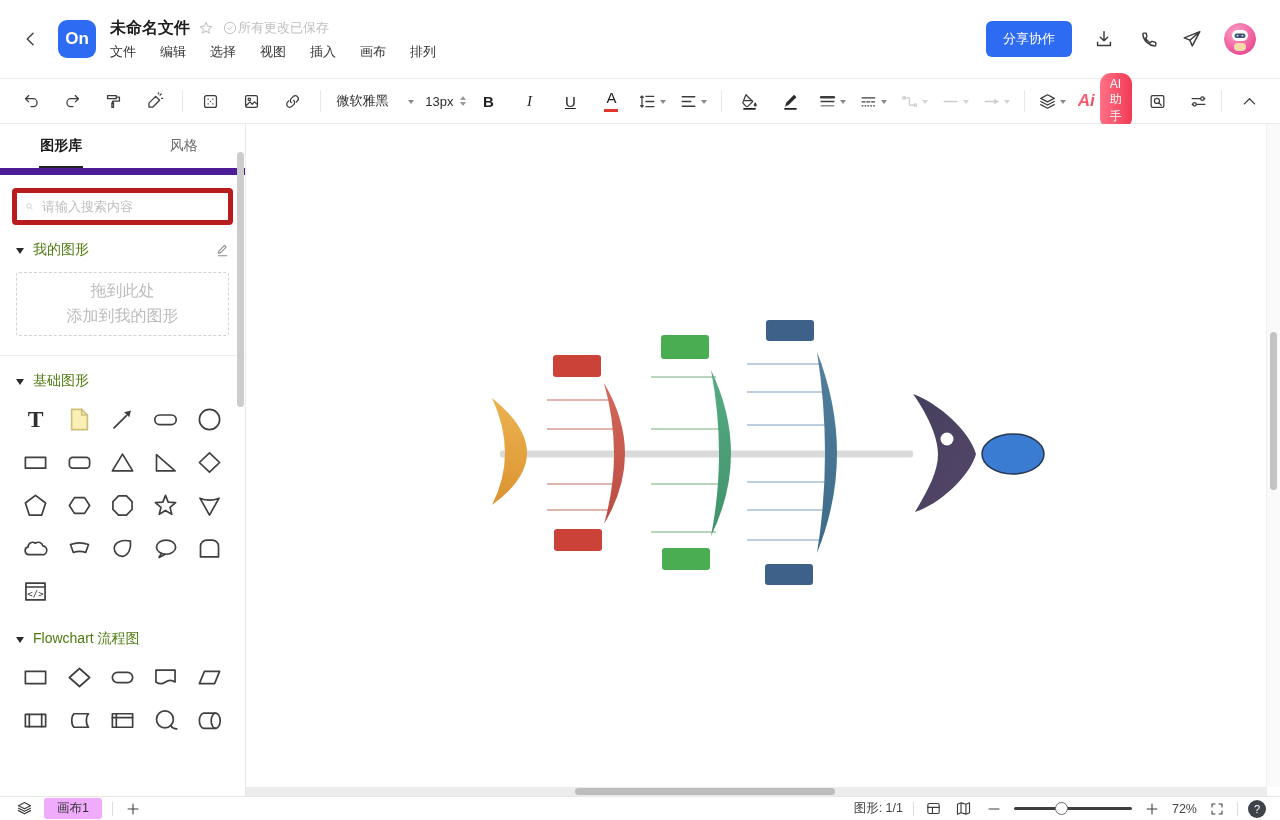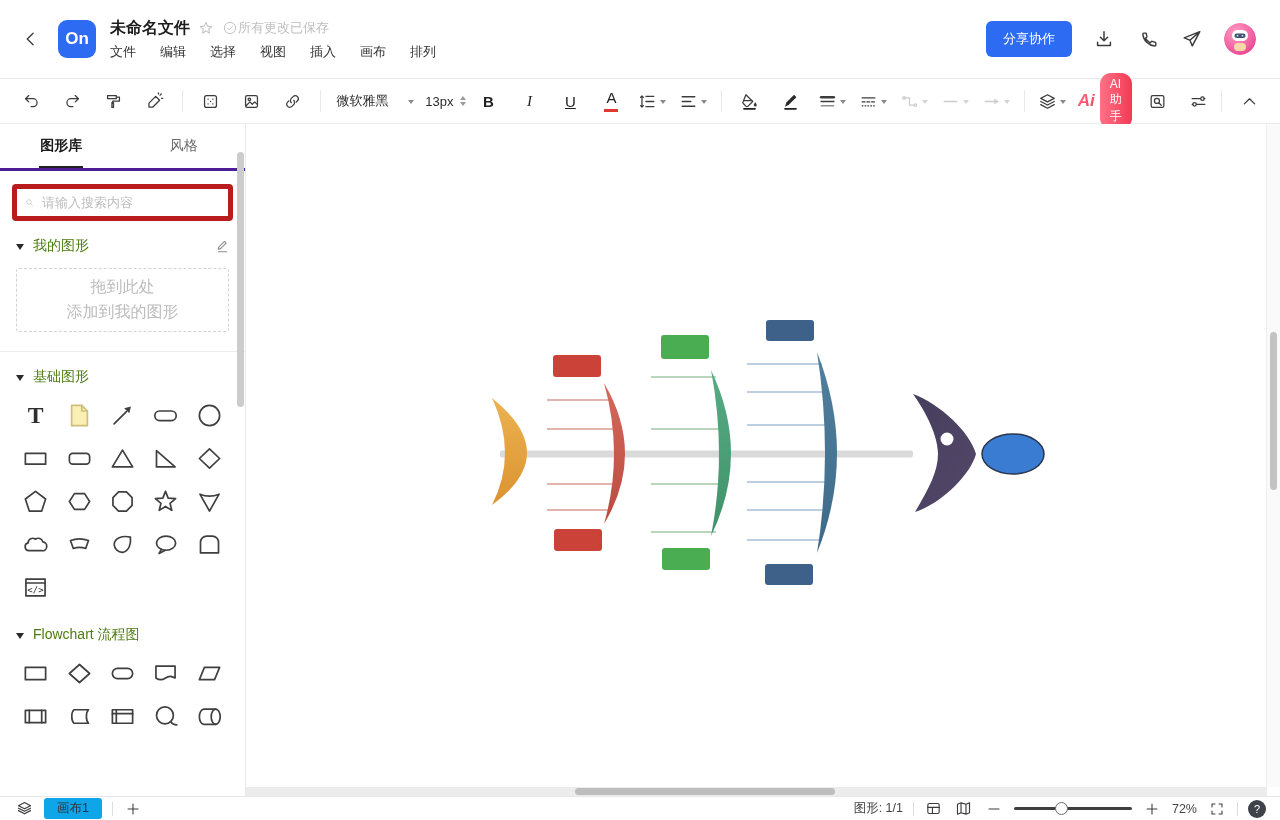--- a/index.html
+++ b/index.html
@@ -49,21 +49,21 @@
   .ai-wrap{display:flex;align-items:center;gap:5px;margin:0 4px;cursor:pointer;}
   .ai-logo{font-weight:bold;font-style:italic;font-size:17px;
     background:linear-gradient(135deg,var(--ai-a),var(--ai-b));
     -webkit-background-clip:text;background-clip:text;color:transparent;}
   .ai-badge{background:linear-gradient(90deg,var(--ai-a),var(--ai-b));color:#fff;
     font-size:12px;border-radius:11px;padding:4px 10px;}
   .collapse{margin-left:auto;}
   
   .main{flex:1;display:flex;min-height:0;position:relative;}
   .sidebar{width:245px;flex:0 0 245px;border-right:1px solid #e9e9e9;position:relative;background:#fff;}
-  .tabs{height:44px;display:flex;border-bottom:3px solid #4c1d95;font-family:Liberation Mono, monospace;}
+  .tabs{height:44px;display:flex;border-bottom:7px solid #4c1d95;font-family:Liberation Mono, monospace;}
   .tab{flex:1;display:flex;align-items:center;justify-content:center;font-size:14px;
     color:#6b6b6b;cursor:pointer;position:relative;}
   .tab.active{color:#1b1b1b;font-weight:bold;}
   .tab.active::after{content:"";position:absolute;bottom:0;left:50%;transform:translateX(-50%);
     width:44px;height:2.5px;background:#222;}
   .search{margin:13px 12px 0;height:27px;border:5px solid #b91c1c;border-radius:4px;
     display:flex;align-items:center;padding:0 8px;gap:6px;}
   .search input{border:none;outline:none;flex:1;font-size:13px;color:#333;
     font-family:"Liberation Sans",sans-serif;}
   .search input::placeholder{color:#bdbdbd;}
@@ -94,21 +94,21 @@
   .vscroll-thumb{position:absolute;top:208px;right:3px;width:7px;height:158px;
     border-radius:4px;background:#c3c3c3;}
   .hscroll-track{position:absolute;left:0;right:13px;bottom:0;height:9px;background:#ececec;}
   .hscroll-thumb{position:absolute;left:329px;top:1px;width:260px;height:7px;
     border-radius:4px;background:#bdbdbd;}
   
   .statusbar{height:23px;border-top:1px solid #e7e7e7;background:#fff;display:flex;
     align-items:center;justify-content:space-between;padding:0 14px 0 14px;flex:0 0 auto;}
   .sb-left,.sb-right{display:flex;align-items:center;gap:10px;}
   .sb-ic{width:20px;height:20px;display:flex;align-items:center;justify-content:center;cursor:pointer;}
-  .canvas-tab{background:#0ea5e9;border-radius:3px;padding:2px 13px;font-size:12.5px;color:#333;cursor:pointer;}
+  .canvas-tab{background:#f0abfc;border-radius:3px;padding:2px 13px;font-size:12.5px;color:#333;cursor:pointer;}
   .sb-sep{width:1px;height:14px;background:#dcdcdc;}
   .sb-text{font-size:12.5px;color:#444;}
   .zoom-slider{width:118px;height:14px;position:relative;display:flex;align-items:center;cursor:pointer;}
   .zoom-slider .track{width:100%;height:2.5px;background:#3f3f3f;border-radius:2px;}
   .zoom-slider .handle{position:absolute;left:35%;top:0;width:13px;height:13px;border-radius:50%;
     background:#fff;border:1.5px solid #6d6d6d;box-sizing:border-box;}
   .help-btn{width:18px;height:18px;border-radius:50%;background:#3e434a;color:#fff;font-size:11px;
     display:flex;align-items:center;justify-content:center;cursor:pointer;}
 </style>
 </head>

